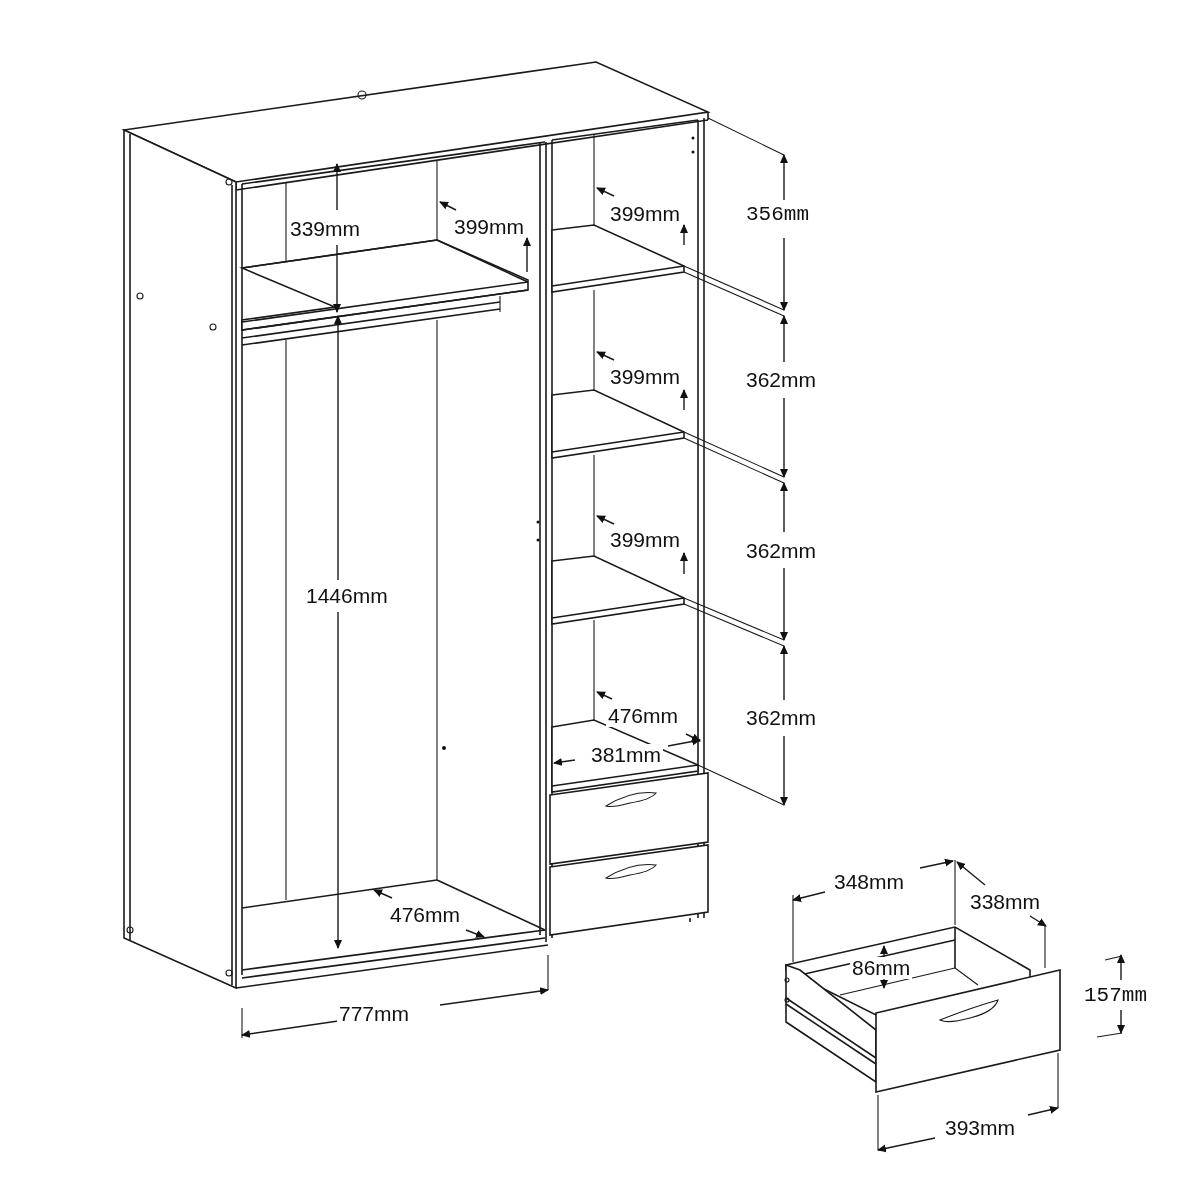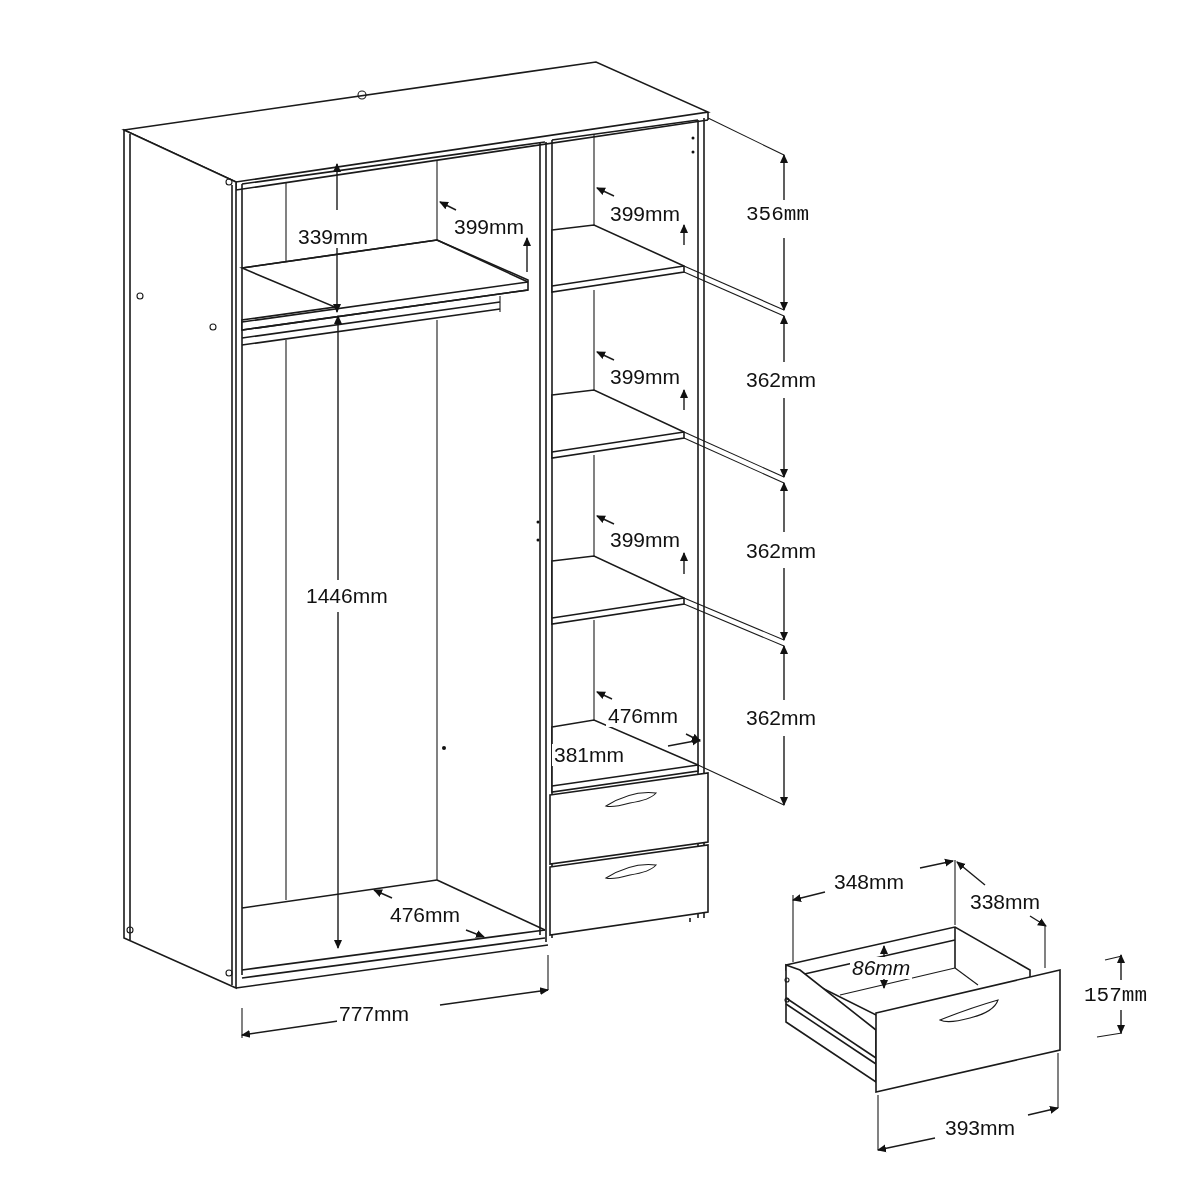--- a/index.html
+++ b/index.html
@@ -191,36 +191,36 @@
     <line class="lt" x1="1097" y1="1037" x2="1122" y2="1033"></line>
     <line class="dim" x1="1121" y1="980" x2="1121" y2="955" marker-end="url(#ah)"></line>
     <line class="dim" x1="1121" y1="1010" x2="1121" y2="1033" marker-end="url(#ah)"></line>
     <line class="lt" x1="878" y1="1095" x2="878" y2="1150"></line>
     <line class="lt" x1="1058" y1="1053" x2="1058" y2="1108"></line>
     <line class="dim" x1="935" y1="1138" x2="878" y2="1150" marker-end="url(#ah)"></line>
     <line class="dim" x1="1028" y1="1115" x2="1058" y2="1108" marker-end="url(#ah)"></line>
   </g>
 </svg>
 
-<span class="lbl" style="left:296px;top:218px;margin-top:8px;">339mm</span>
+<span class="lbl" style="left:288px;top:218px;">339mm</span>
 <span class="lbl" style="left:452px;top:216px;">399mm</span>
 <span class="lbl" style="left:304px;top:585px;">1446mm</span>
 <span class="lbl" style="left:388px;top:904px;">476mm</span>
 <span class="lbl" style="left:337px;top:1003px;">777mm</span>
 
 <span class="lbl" style="left:608px;top:203px;">399mm</span>
 <span class="lbl" style="left:608px;top:366px;">399mm</span>
 <span class="lbl" style="left:608px;top:529px;">399mm</span>
 <span class="lbl" style="left:606px;top:705px;">476mm</span>
-<span class="lbl" style="left:552px;top:744px;">381mm</span>
+<span class="lbl" style="left:589px;top:744px;">381mm</span>
 
 <span class="lbl" style="left:744px;top:204px;font-family:Liberation Mono, monospace;">356mm</span>
 <span class="lbl" style="left:744px;top:369px;">362mm</span>
 <span class="lbl" style="left:744px;top:540px;">362mm</span>
 <span class="lbl" style="left:744px;top:707px;">362mm</span>
 
 <span class="lbl" style="left:832px;top:871px;text-align:right;">348mm</span>
 <span class="lbl" style="left:968px;top:891px;">338mm</span>
-<span class="lbl" style="left:850px;top:957px;font-style:italic;">86mm</span>
+<span class="lbl" style="left:850px;top:957px;">86mm</span>
 <span class="lbl" style="left:1082px;top:985px;font-family:Liberation Mono, monospace;">157mm</span>
 <span class="lbl" style="left:943px;top:1117px;">393mm</span>
 
 </div>
 
 </body></html>

